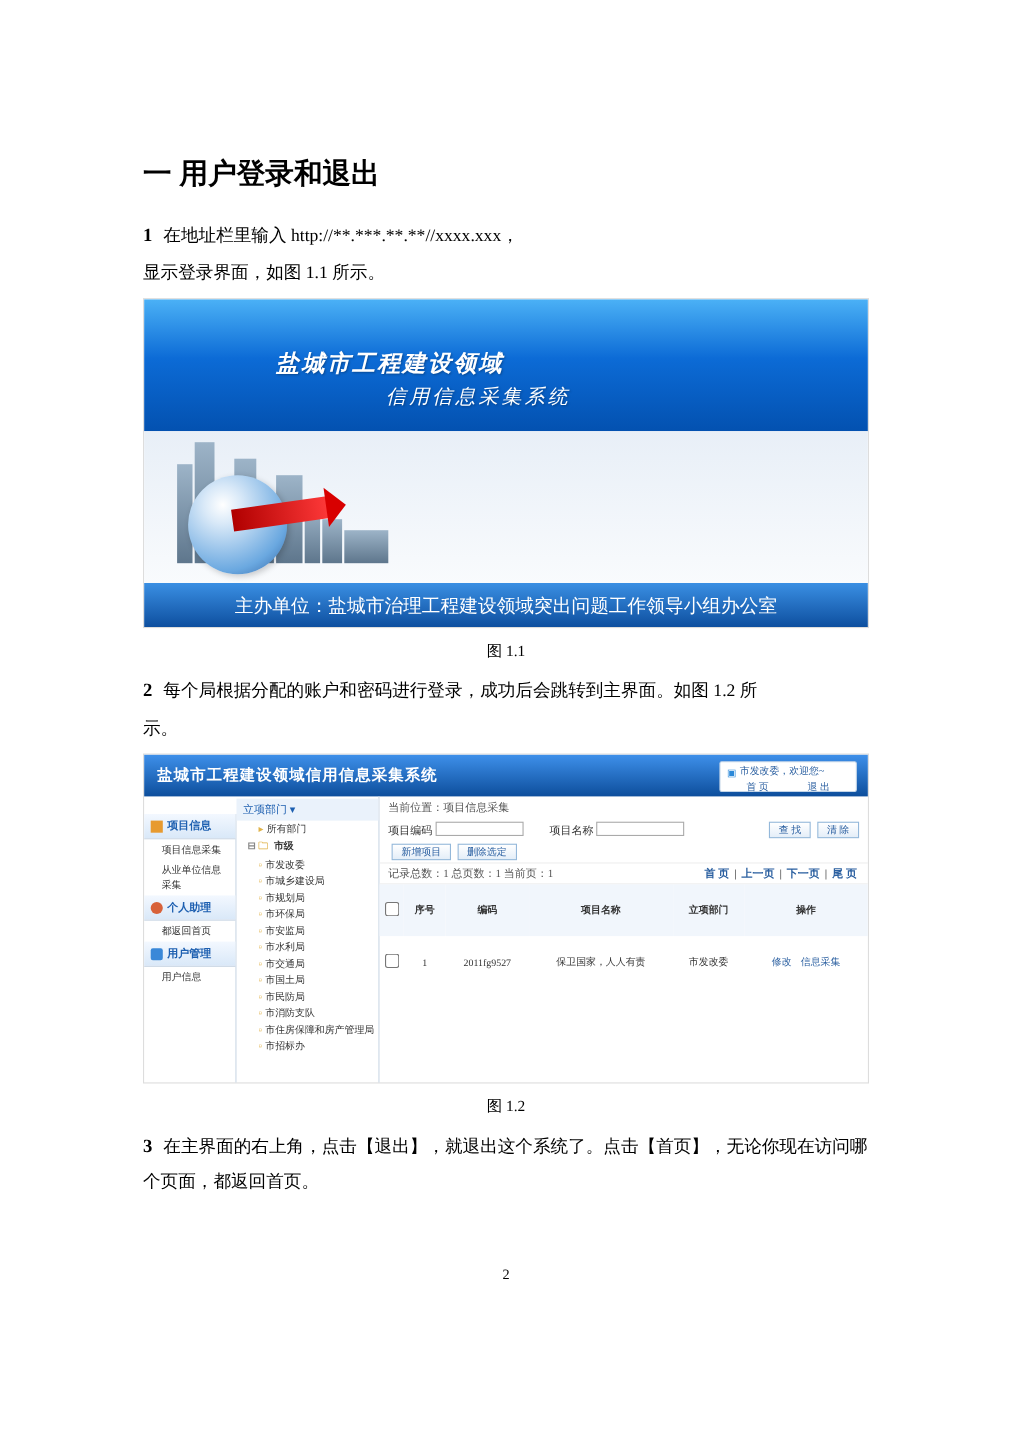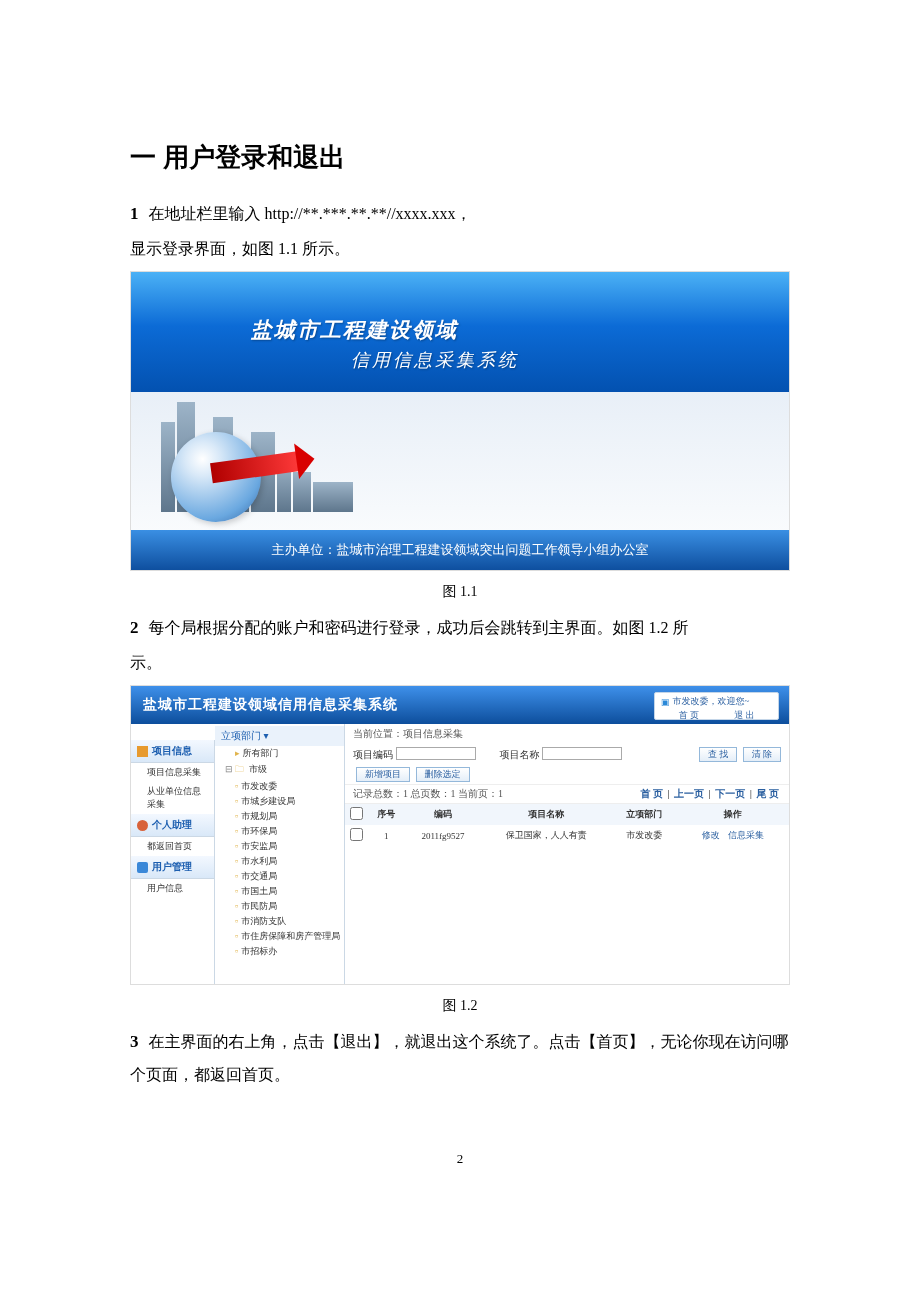--- a/index.html
+++ b/index.html
@@ -25,52 +25,52 @@
   .arrow { position: absolute; left: 50px; bottom: 35px; width: 90px; height: 20px; background: linear-gradient(90deg,#b00000,#ff3a3a); border-radius: 0 4px 4px 0; transform: rotate(-8deg); }
   .arrow::after { content:""; position:absolute; right:-14px; top:-8px; border-left:18px solid #d80000; border-top:18px solid transparent; border-bottom:18px solid transparent; }
   .login-box { position:absolute; right:20px; top:10px; width:185px; background:#fff; border:1px solid #94b8da; border-radius:3px; font-size:10px; }
   .login-head { background: linear-gradient(180deg,#6aa9e6,#2b6fb9); color:#fff; padding:3px 6px; }
   .login-body { padding:6px 8px; color:#333; }
   .login-row { display:flex; align-items:center; margin-bottom:5px; }
   .login-row label { width:34px; }
   .login-row input { flex:1; height:14px; border:1px solid #aaa; font-size:10px; }
   .login-btns { text-align:right; padding-top:2px; }
   .btn { display:inline-block; border:1px solid #7fa6cf; background:linear-gradient(180deg,#fff,#dbe9f6); color:#2a5fa0; padding:1px 10px; font-size:10px; margin-left:4px; cursor:pointer; }
-  .fig1-foot { position:absolute; bottom:0; left:0; right:0; height:40px; background:linear-gradient(180deg,#3a8fe3,#0e4f9f); color:#fff; font-size:13px; display:flex; align-items:center; justify-content:center; }
+  .fig1-foot { position:absolute; bottom:0; left:0; right:0; height:40px; background:linear-gradient(180deg,#3a8fe3,#0e4f9f); color:#fff; font-size:17px; display:flex; align-items:center; justify-content:center; }
 
   
   .fig2 { width:660px; height:300px; overflow:hidden; position:relative; border:1px solid #ddd; background:#fff; font-size:10px; color:#333; margin-top:6px; }
   .fig2-head { height:38px; background:linear-gradient(180deg,#3e90ea,#0d4e9c); color:#fff; font-size:14px; font-weight:bold; display:flex; align-items:center; padding:0 12px; font-family:"SimHei",sans-serif; letter-spacing:1px; }
   .fig2-user { position:absolute; right:10px; top:6px; width:125px; height:28px; background:#fff; border:1px solid #c3d5e8; border-radius:2px; font-size:9px; color:#2a5fa0; padding:2px 6px; }
   .fig2-user-links { display:flex; justify-content:space-around; margin-top:1px; }
   .fig2-user-links span { cursor:pointer; }
   .fig2-body { display:flex; height:262px; }
   .fig2-left { width:84px; border-right:1px solid #cbd8e5;margin-top:16px; }
   .lmenu-h { background:linear-gradient(180deg,#f3f8ff,#d9e8f8); color:#1d5fb0; font-weight:bold; font-size:10px; padding:4px 6px; border-bottom:1px solid #cbd8e5; display:flex; align-items:center; gap:4px; }
   .lmenu-h .ico { width:11px; height:11px; display:inline-block; }
   .lmenu-i { padding:3px 6px 3px 16px; color:#333; font-size:9px; }
   .fig2-tree { width:130px; border-right:1px solid #cbd8e5; padding:2px 0; }
   .tree-top { background:#eaf2fb; padding:3px 6px; color:#1d5fb0; }
   .tree-n { padding:1px 0 1px 20px; color:#333; font-size:9px; }
-  .tree-n.open { padding-left:10px; }
+  .tree-n.open { padding-left:10px;font-weight:bold; }
   .tree-n .fld { color:#e0b34a; margin-right:3px; }
   .fig2-main { flex:1; }
   .crumb { padding:3px 8px; color:#555; }
   .tabbar { padding:2px 8px; color:#1d5fb0; }
   .filter { display:flex; align-items:center; gap:24px; padding:3px 8px; }
   .filter label { color:#333; }
   .filter input { width:80px; height:13px; border:1px solid #aaa; }
   .filter .r { margin-left:auto; }
   .sbtn { display:inline-block; border:1px solid #94b8da; background:linear-gradient(180deg,#fff,#e4eef8); color:#2a5fa0; padding:0 8px; font-size:9px; margin-left:3px; cursor:pointer; }
   .tbar { padding:2px 8px; }
   .pager { display:flex; padding:2px 8px; color:#555; border-top:1px solid #eee; border-bottom:1px solid #eee; }
   .pager .r { margin-left:auto;font-weight:bold; }
   .pager .r span { margin:0 2px; color:#2a5fa0; cursor:pointer; }
   table.grid { width:100%; border-collapse:collapse; font-size:9px; }
-  table.grid th, table.grid td { padding:3px 4px; text-align:center; }
+  table.grid th, table.grid td { padding:16px 4px; text-align:center; }
   table.grid thead th { background:#f1f6fc; color:#333; }
   table.grid td.ops span { color:#2a5fa0; margin:0 3px; cursor:pointer; }
 </style>
 </head>
 <body>
 
 <div class="h1">一  用户登录和退出</div>
 
 <p class="para">
   <span class="num">1</span><span>在地址栏里输入 http://**.***.**.**//xxxx.xxx，</span>

